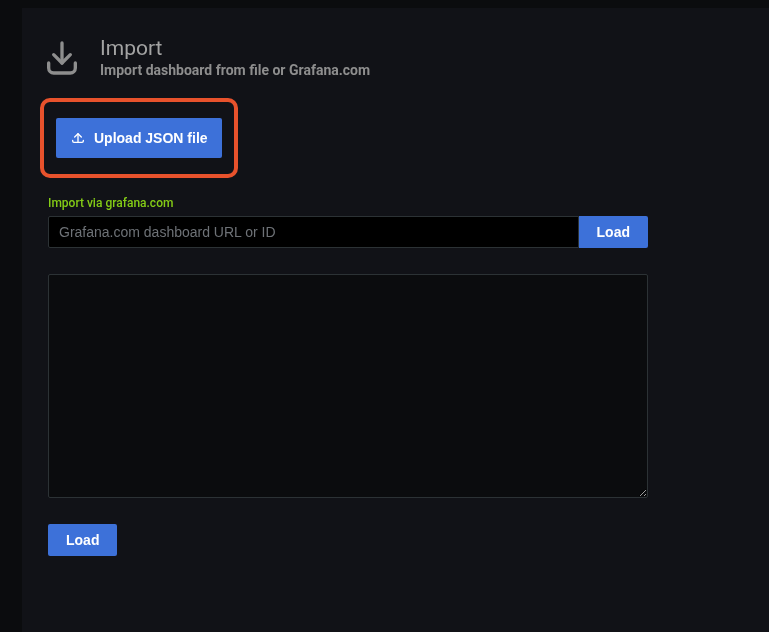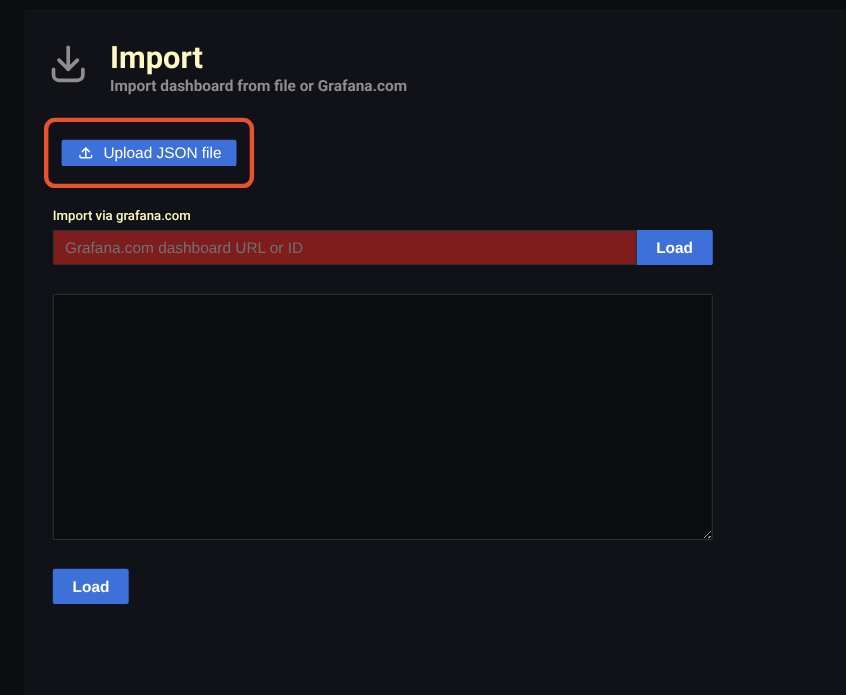--- a/index.html
+++ b/index.html
@@ -34,23 +34,23 @@
     .header-icon {
       width: 40px;
       height: 40px;
       display: flex;
       align-items: center;
       justify-content: center;
       color: #8e8e8e;
       margin-top: 2px;
     }
     .header-text h1 {
-      font-size: 28px;
-      font-weight: 700;
-      color: #fef9c3;
+      font-size: 21px;
+      font-weight: 400;
+      color: #a3a3a3;
       margin-bottom: 2px;
     }
     .header-text p {
       font-size: 14px;
       color: #8e8e8e;
       font-weight: bold;
     }
     .content {
       padding: 0 26px;
     }
@@ -59,47 +59,47 @@
       border-radius: 10px;
       padding: 16px 12px;
       display: inline-block;
       margin-bottom: 18px;
       margin-left: -8px;
     }
     .btn {
       background: #3d71d9;
       border: none;
       color: #fff;
-      font-weight: 400;
+      font-weight: 700;
       font-size: 14px;
       padding: 0 14px;
-      height: 24px;
+      height: 40px;
       border-radius: 2px;
       cursor: pointer;
       display: inline-flex;
       align-items: center;
       gap: 8px;
     }
     .btn svg { width: 16px; height: 16px; }
     .section-label {
       font-size: 12px;
       font-weight: 500;
-      color: #fef9c3;
+      color: #84cc16;
       margin-bottom: 6px;
       display: block;
     }
     .input-row {
       display: flex;
       width: 600px;
       margin-bottom: 26px;
     }
     .text-input {
       flex: 1;
       height: 32px;
-      background: #7f1d1d;
+      background: #000000;
       border: 1px solid #2c3235;
       color: #d8d9da;
       padding: 0 10px;
       font-size: 14px;
       outline: none;
       border-radius: 2px 0 0 2px;
     }
     .text-input::placeholder { color: #6e7277; }
     .load-btn-inline {
       background: #3d71d9;

